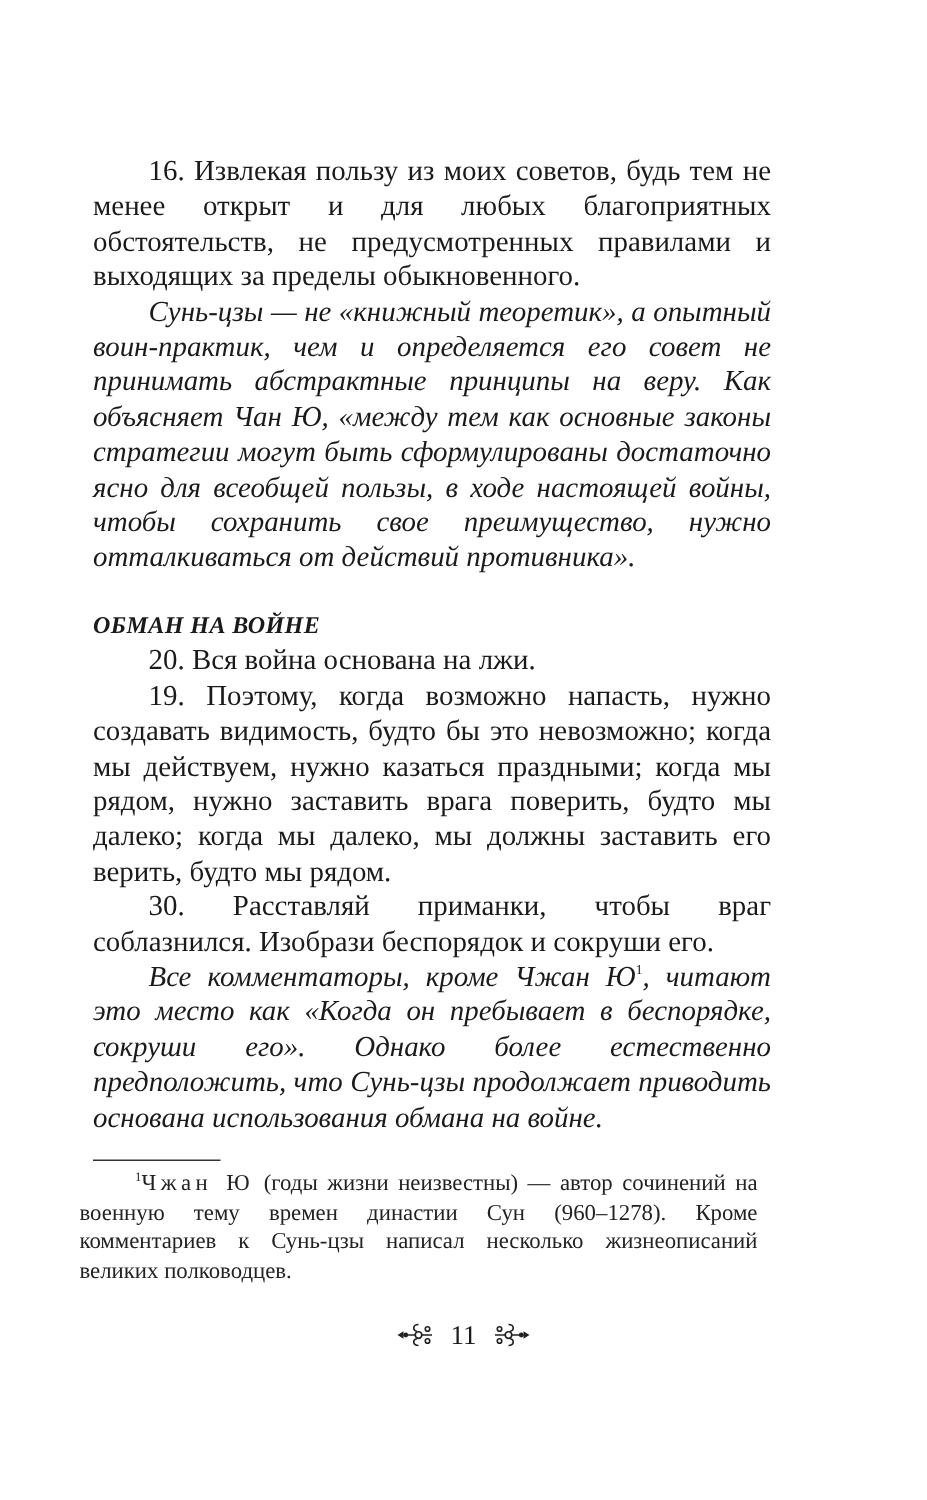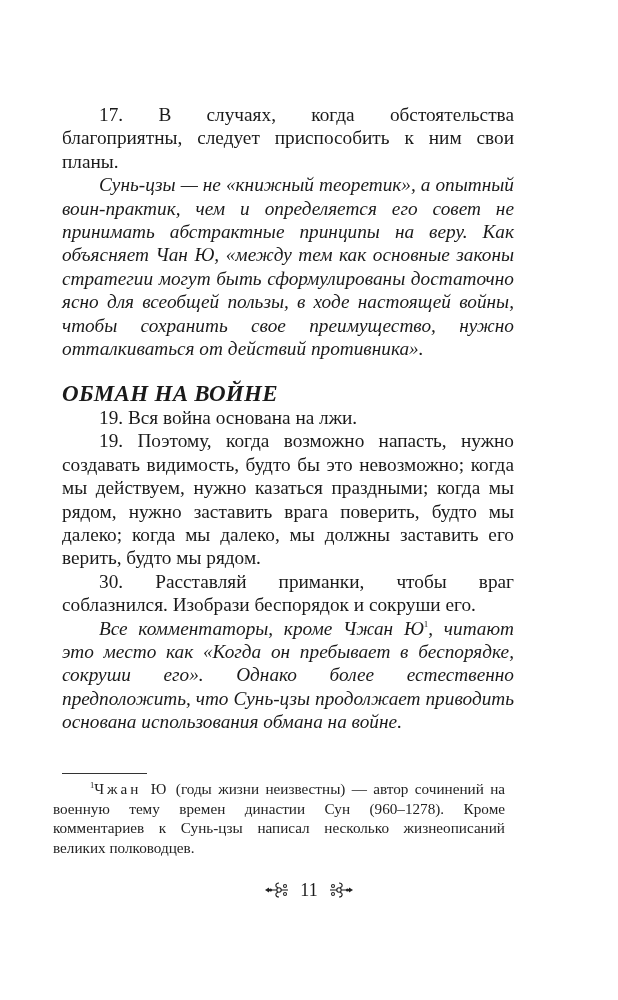--- a/index.html
+++ b/index.html
@@ -1,40 +1,40 @@
 <!DOCTYPE html>
 <html><head>
 <meta charset="utf-8">
 <style>
   html, body { margin: 0; padding: 0; background: #ffffff; }
   body { width: 618px; height: 1000px; position: relative; overflow: hidden; color: #1a1a1a; }
   .page { position: absolute; left: 62px; top: 103px; width: 452px; font-family: "Liberation Serif", serif; }
   .p { font-size: 19.3px; line-height: 23.4px; margin: 0; text-align: justify; text-align-last: left; }
   .ind { text-indent: 37px; }
   .it { font-style: italic; }
-  .head { font-family: "Liberation Serif", serif; font-style: italic; font-size: 23px; line-height: 23.4px; margin: 0; letter-spacing: 0.3px; }
+  .head { font-family: "Liberation Serif", serif; font-style: italic; font-size: 16px; line-height: 23.4px; margin: 0; letter-spacing: 0.3px; }
   .gap-head-top { margin-top: 22px; }
   .sup { font-size: 9px; vertical-align: 8px; line-height: 0; font-style: normal; }
   .fnrule { position: absolute; left: 62px; top: 773px; width: 85px; height: 0; border-top: 1.2px solid #333; }
   .footnote { position: absolute; left: 53px; top: 779px; width: 452px; font-family: "Liberation Serif", serif; font-size: 15.2px; line-height: 19.5px; margin: 0; text-align: justify; text-align-last: left; text-indent: 37px; color: #222; }
   .fn-sup { font-size: 8.5px; vertical-align: 6px; line-height: 0; }
   .spaced { letter-spacing: 3px; }
   .folio { position: absolute; left: 0; top: 879px; width: 618px; text-align: center; font-family: "Liberation Serif", serif; font-size: 18px; line-height: 22px; color: #1a1a1a; }
   .orn { display: inline-block; width: 26px; height: 18px; vertical-align: -3px; }
   .num { display: inline-block; margin: 0 10px; }
 </style>
 </head>
 <body>
 
 <div class="page">
-  <p class="p ind">17. В случаях, когда обстоятельства благоприятны, следует приспособить к ним свои планы.</p>
+  <p class="p ind">16. Извлекая пользу из моих советов, будь тем не менее открыт и для любых благоприятных обстоятельств, не предусмотренных правилами и выходящих за пределы обыкновенного.</p>
   <p class="p ind it">Сунь-цзы — не «книжный теоретик», а опытный воин-практик, чем и определяется его совет не принимать абстрактные принципы на веру. Как объясняет Чан Ю, «между тем как основные законы стратегии могут быть сформулированы достаточно ясно для всеобщей пользы, в ходе настоящей войны, чтобы сохранить свое преимущество, нужно отталкиваться от действий противника».</p>
 
   <h3 class="head gap-head-top">ОБМАН НА ВОЙНЕ</h3>
-  <p class="p ind">19. Вся война основана на лжи.</p>
+  <p class="p ind">20. Вся война основана на лжи.</p>
   <p class="p ind">19. Поэтому, когда возможно напасть, нужно создавать видимость, будто бы это невозможно; когда мы действуем, нужно казаться праздными; когда мы рядом, нужно заставить врага поверить, будто мы далеко; когда мы далеко, мы должны заставить его верить, будто мы рядом.</p>
 
   <p class="p ind">30. Расставляй приманки, чтобы враг соблазнился. Изобрази беспорядок и сокруши его.</p>
   <p class="p ind it"><span>Все комментаторы, кроме Чжан Ю</span><sup class="sup">1</sup><span>, читают это место как «Когда он пребывает в беспорядке, сокруши его». Однако более естественно предположить, что Сунь-цзы продолжает приводить основана использования обмана на войне.</span></p>
 </div>
 
 <div class="fnrule"></div>
 <p class="footnote"><sup class="fn-sup">1</sup><span class="spaced">Чжан Ю</span><span> (годы жизни неизвестны) — автор сочинений на военную тему времен династии Сун (960–1278). Кроме комментариев к Сунь-цзы написал несколько жизнеописаний великих полководцев.</span></p>
 
 <div class="folio">

